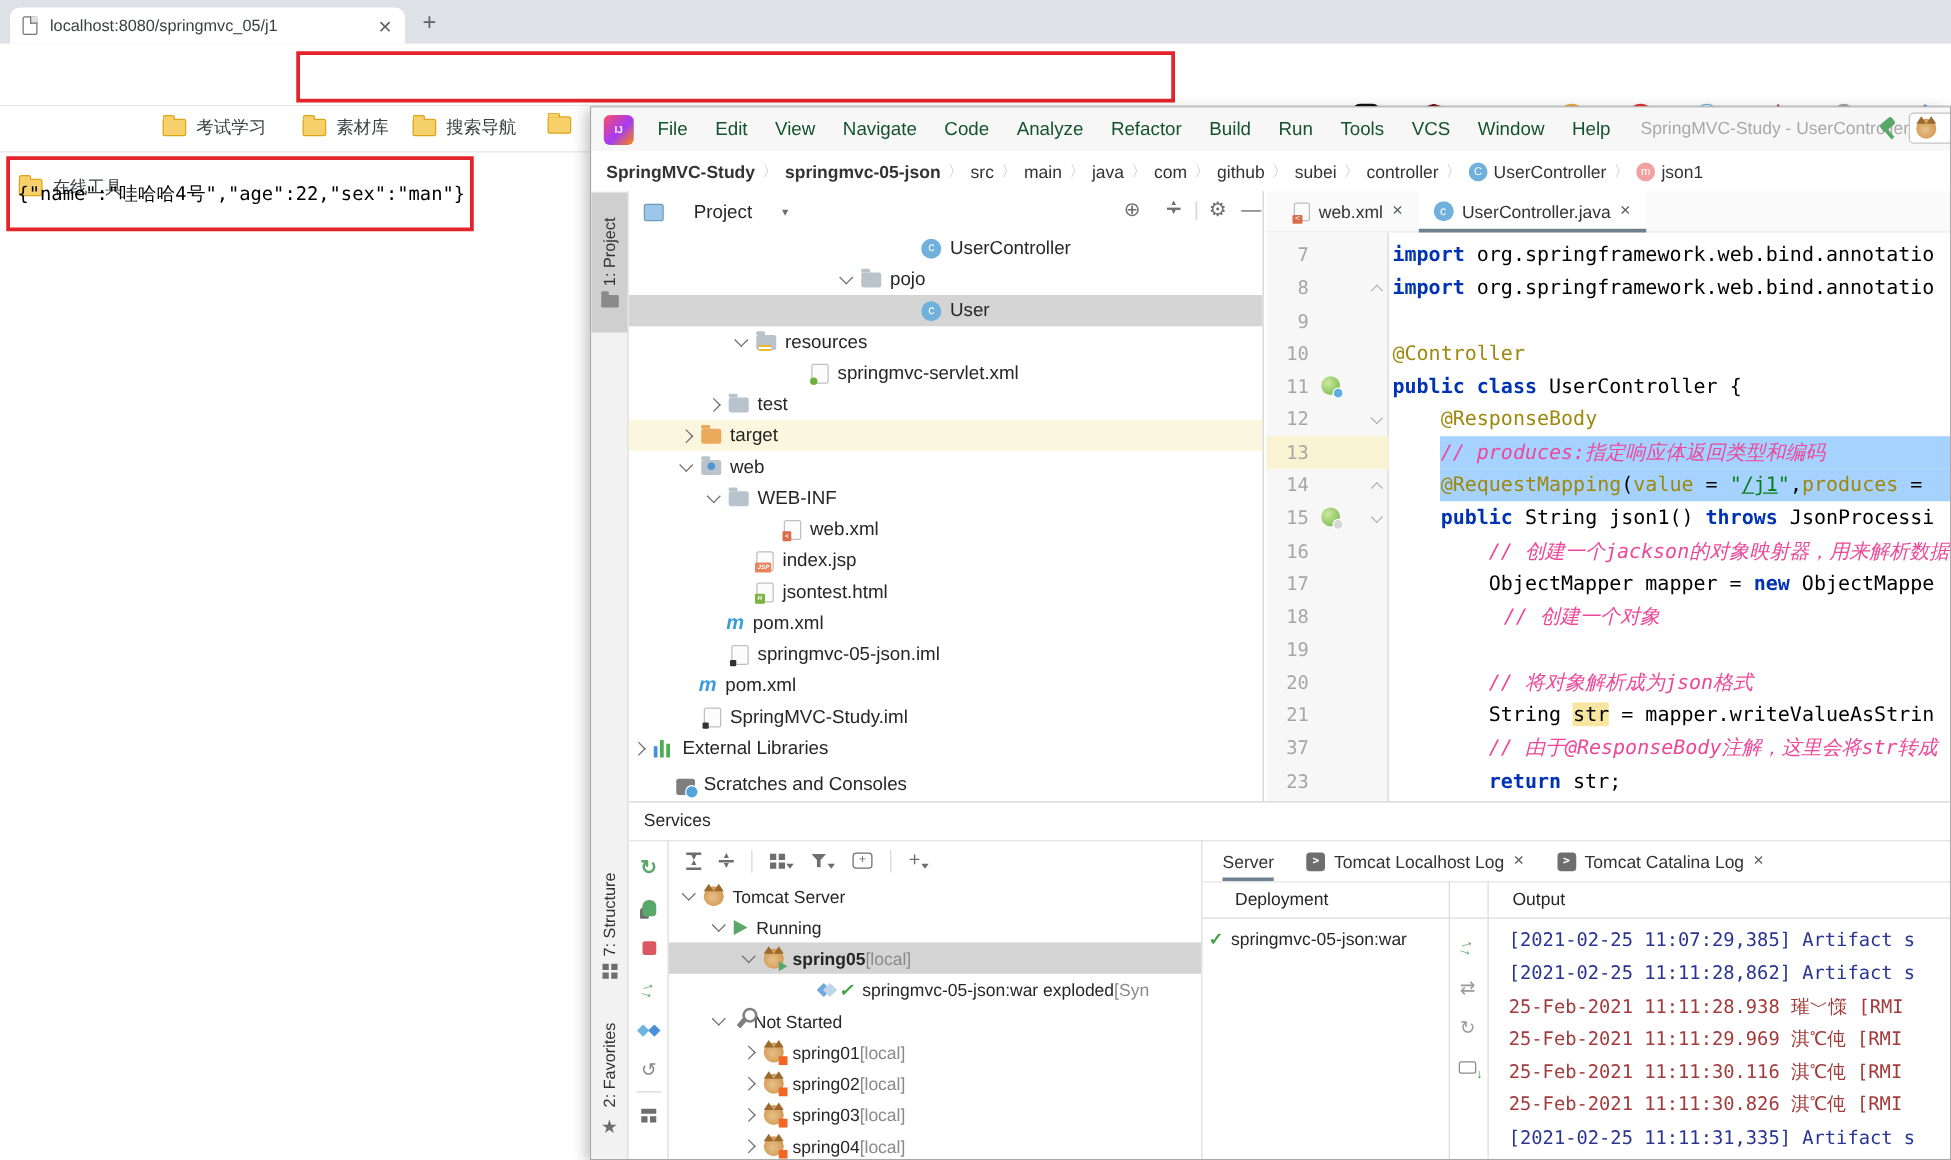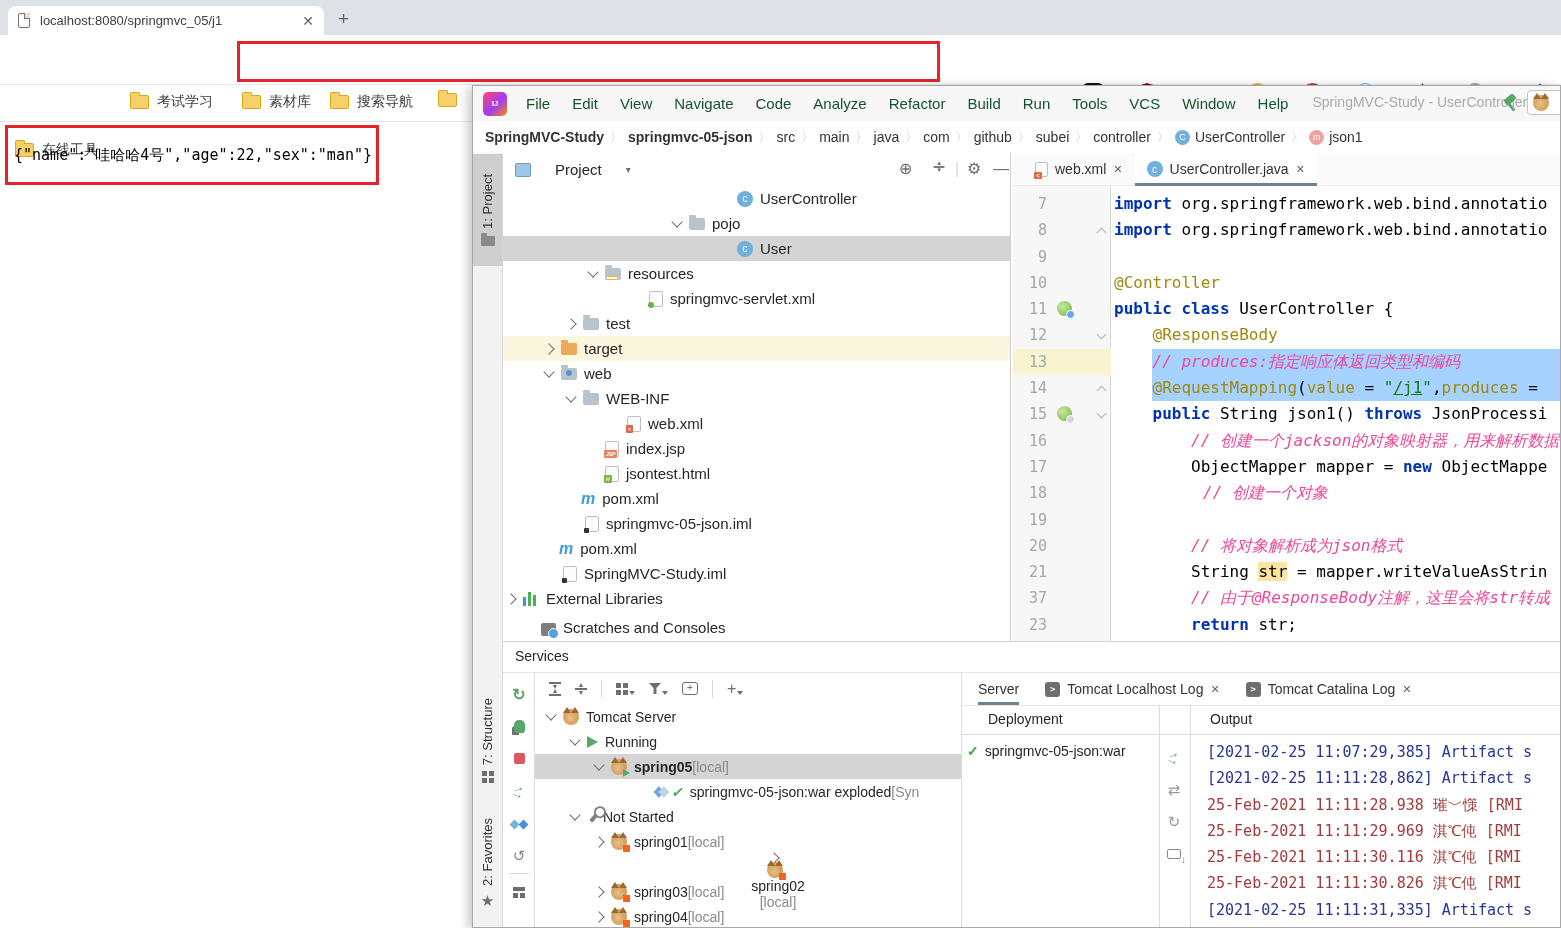--- a/index.html
+++ b/index.html
@@ -630,21 +630,21 @@
           <span>Not Started</span>
         </div>
         <div class="srow" style="padding-left: 60px;">
           <span class="chev right"></span>
           <span class="ti i-tomcat">
             <i class="ov-stop"></i>
           </span>
           <span>spring01</span>
           <span class="gray2"> [local]</span>
         </div>
-        <div class="srow" style="padding-left: 60px; flex-direction: column;">
+        <div class="srow" style="padding-left: 60px;">
           <span class="chev right"></span>
           <span class="ti i-tomcat">
             <i class="ov-stop"></i>
           </span>
           <span>spring02</span>
           <span class="gray2"> [local]</span>
         </div>
         <div class="srow" style="padding-left: 60px;">
           <span class="chev right"></span>
           <span class="ti i-tomcat">

